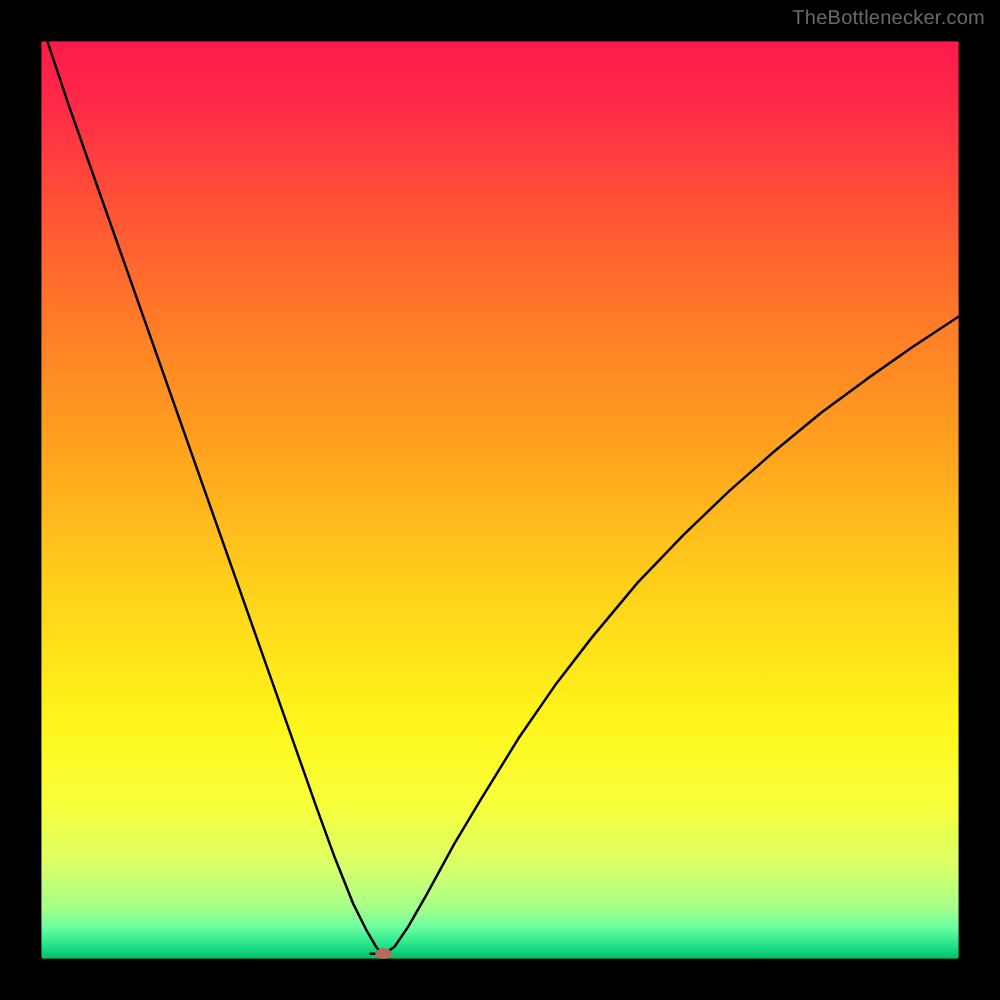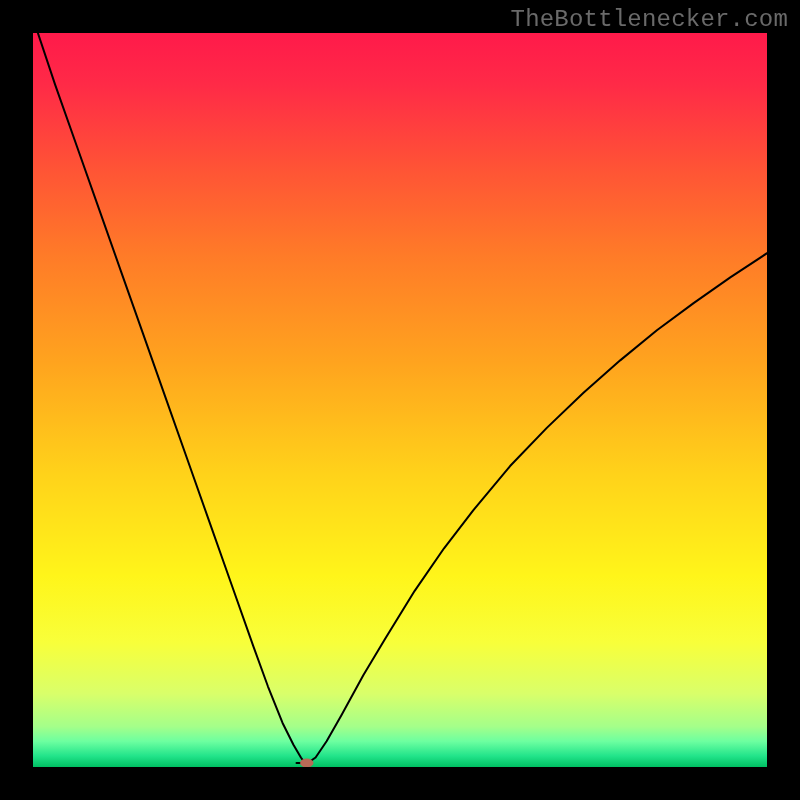--- a/index.html
+++ b/index.html
@@ -14,22 +14,22 @@
     position: absolute;
     left: 33px;
     top: 33px;
     width: 734px;
     height: 734px;
   }
   .attribution {
     position: absolute;
     top: 6px;
     right: 12px;
-    font-family: Liberation Mono, monospace;
-    font-size: 24px;
+    font-family: Liberation Sans, sans-serif;
+    font-size: 16px;
     color: #6a6a6a;
     letter-spacing: 0.2px;
   }
   svg { display: block; }
 </style>
 </head>
 <body>
 <div class="container">
   <div class="attribution">TheBottlenecker.com</div>
   <div class="plot-area">

